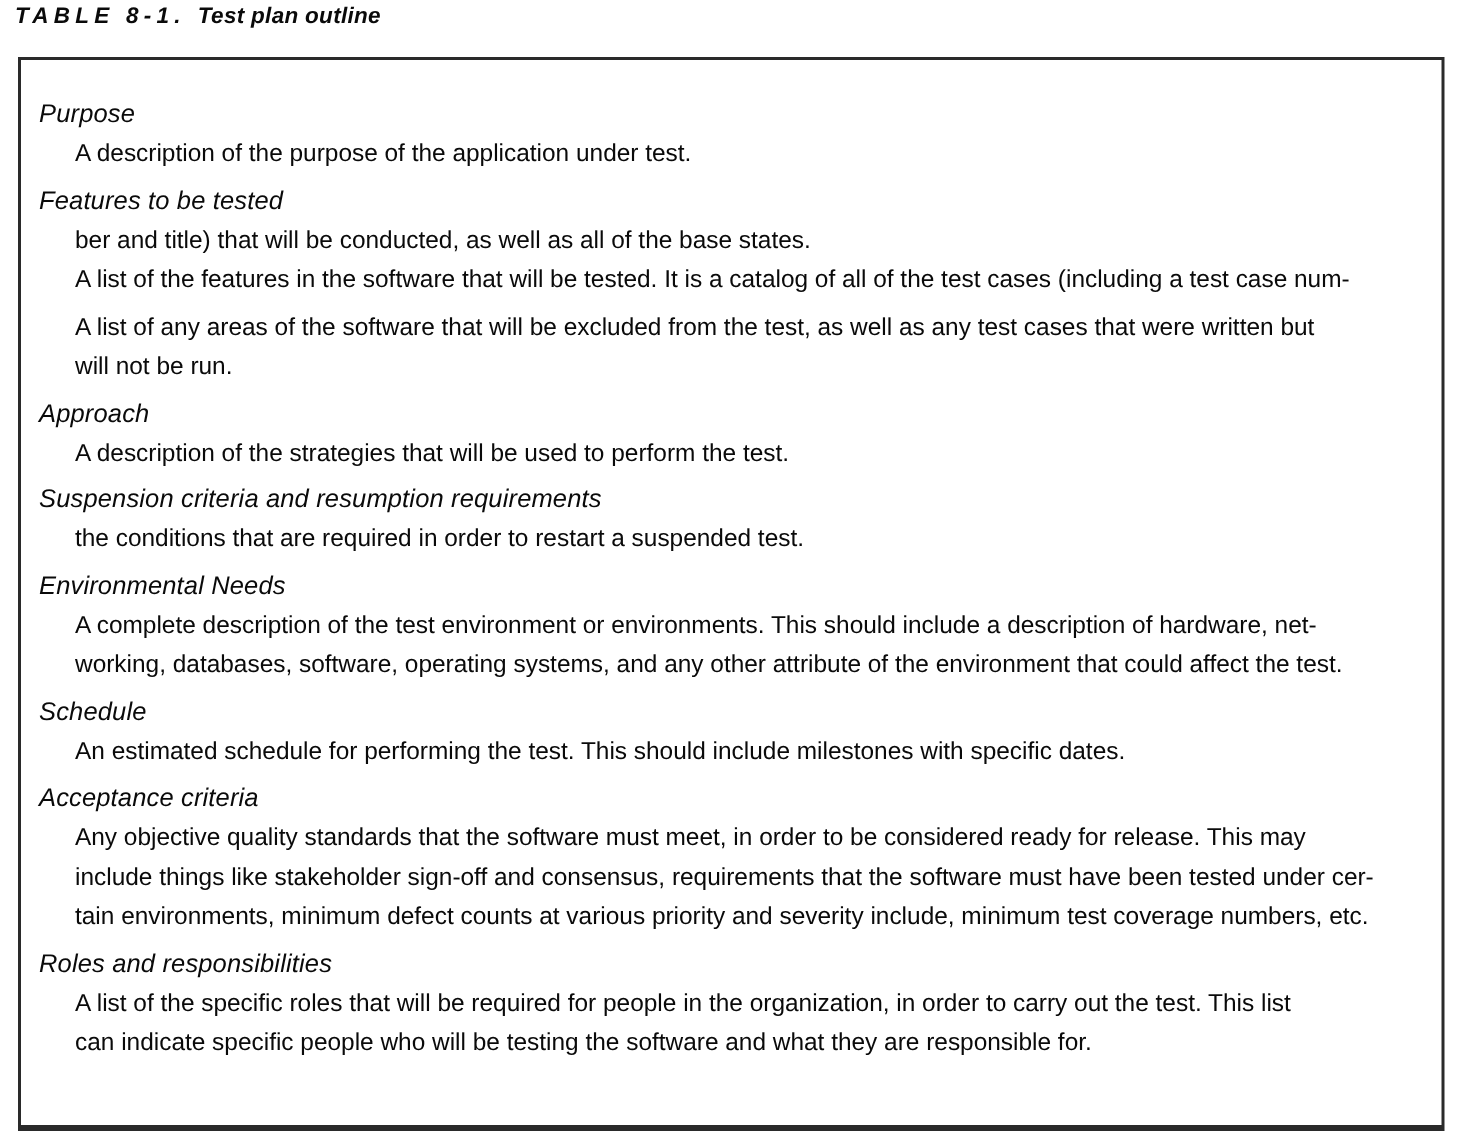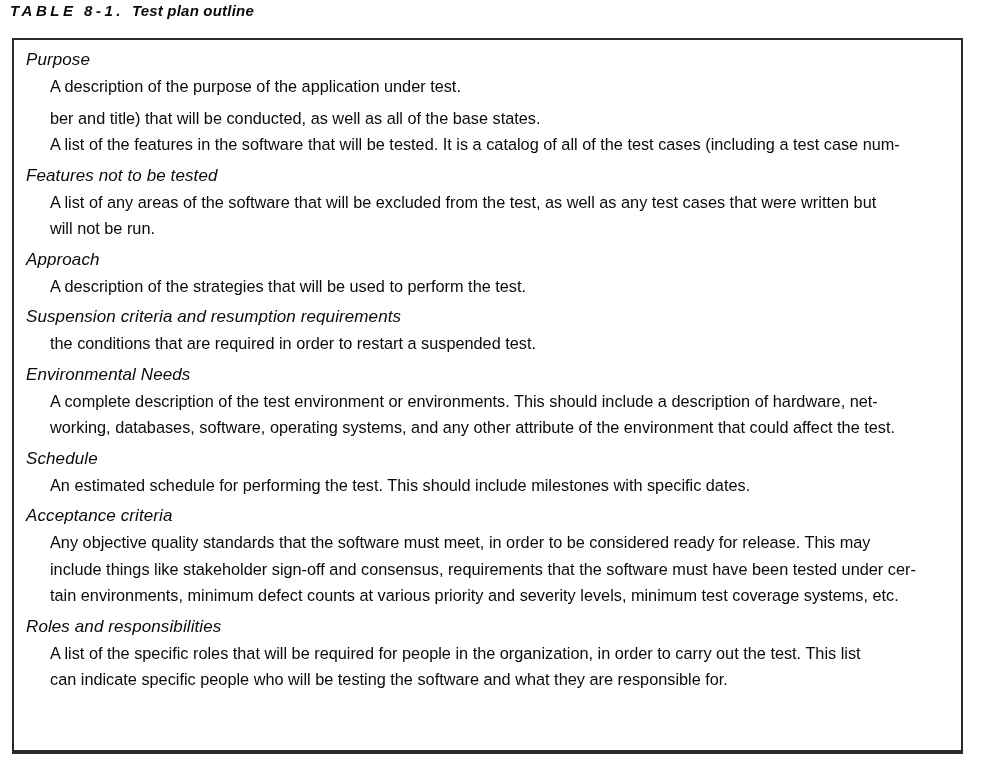--- a/index.html
+++ b/index.html
@@ -35,21 +35,21 @@
     height: 716px;
     box-sizing: border-box;
     border: 2px solid #2a2a2a;
     border-bottom-width: 4px;
     padding: 7px 10px 4px 12px;
     background: #ffffff;
     overflow: hidden;
   }
 
   .section { margin-top: 5px; }
-  .section:first-child { margin-top: 0; }
+  .section:first-child { margin-top: 16px; }
 
   .heading {
     font-style: italic;
     font-size: 17px;
     line-height: 26px;
     letter-spacing: 0.1px;
     white-space: nowrap;
   }
 
   .bodyline {
@@ -70,26 +70,26 @@
   </div>
 
   <div class="outline-box">
 
     <div class="section">
       <div class="heading">Purpose</div>
       <div class="bodyline">A description of the purpose of the application under test.</div>
     </div>
 
     <div class="section">
+      <div class="heading">Features to be tested</div>
       <div class="bodyline">ber and title) that will be conducted, as well as all of the base states.</div>
       <div class="bodyline">A list of the features in the software that will be tested. It is a catalog of all of the test cases (including a test case num-</div>
     </div>
 
     <div class="section">
-      <div class="heading">Features not to be tested</div>
       <div class="bodyline">A list of any areas of the software that will be excluded from the test, as well as any test cases that were written but</div>
       <div class="bodyline">will not be run.</div>
     </div>
 
     <div class="section">
       <div class="heading">Approach</div>
       <div class="bodyline">A description of the strategies that will be used to perform the test.</div>
     </div>
 
     <div class="section">
@@ -105,21 +105,21 @@
 
     <div class="section">
       <div class="heading">Schedule</div>
       <div class="bodyline">An estimated schedule for performing the test. This should include milestones with specific dates.</div>
     </div>
 
     <div class="section">
       <div class="heading">Acceptance criteria</div>
       <div class="bodyline">Any objective quality standards that the software must meet, in order to be considered ready for release. This may</div>
       <div class="bodyline">include things like stakeholder sign-off and consensus, requirements that the software must have been tested under cer-</div>
-      <div class="bodyline">tain environments, minimum defect counts at various priority and severity levels, minimum test coverage systems, etc.</div>
+      <div class="bodyline">tain environments, minimum defect counts at various priority and severity include, minimum test coverage numbers, etc.</div>
     </div>
 
     <div class="section">
       <div class="heading">Roles and responsibilities</div>
       <div class="bodyline">A list of the specific roles that will be required for people in the organization, in order to carry out the test. This list</div>
       <div class="bodyline">can indicate specific people who will be testing the software and what they are responsible for.</div>
     </div>
 
   </div>
 </div>

